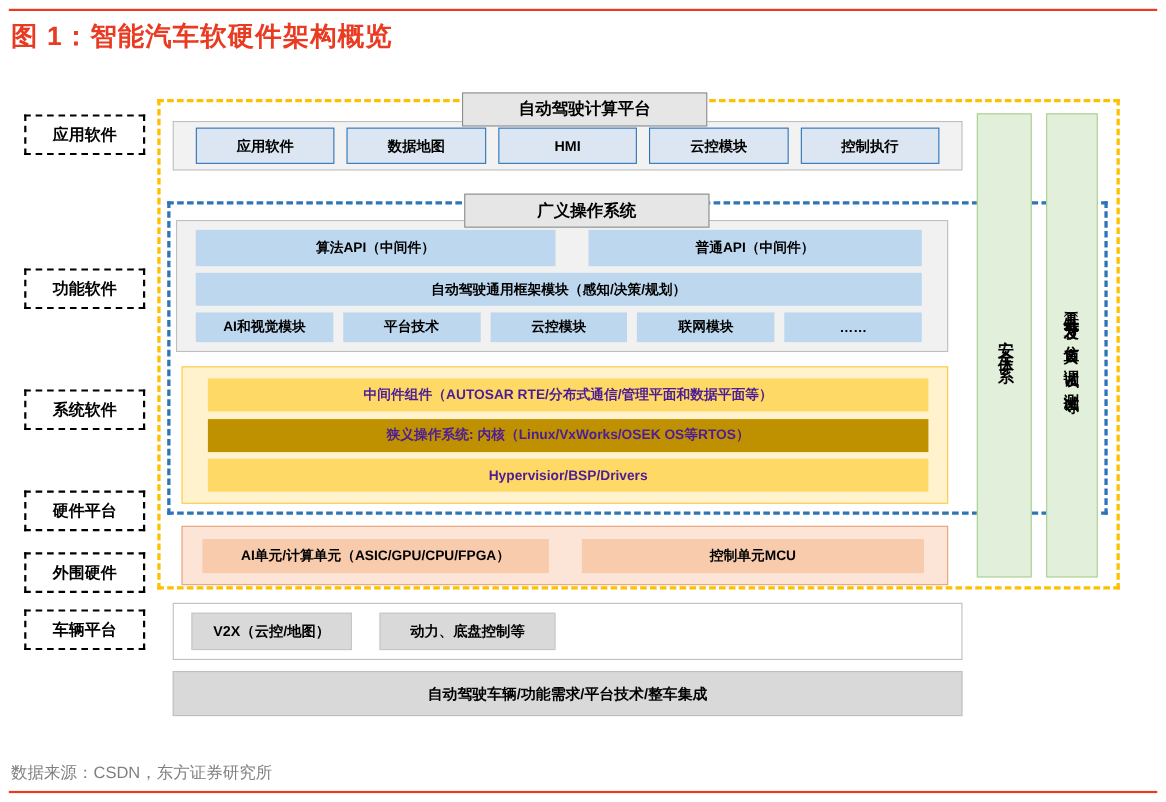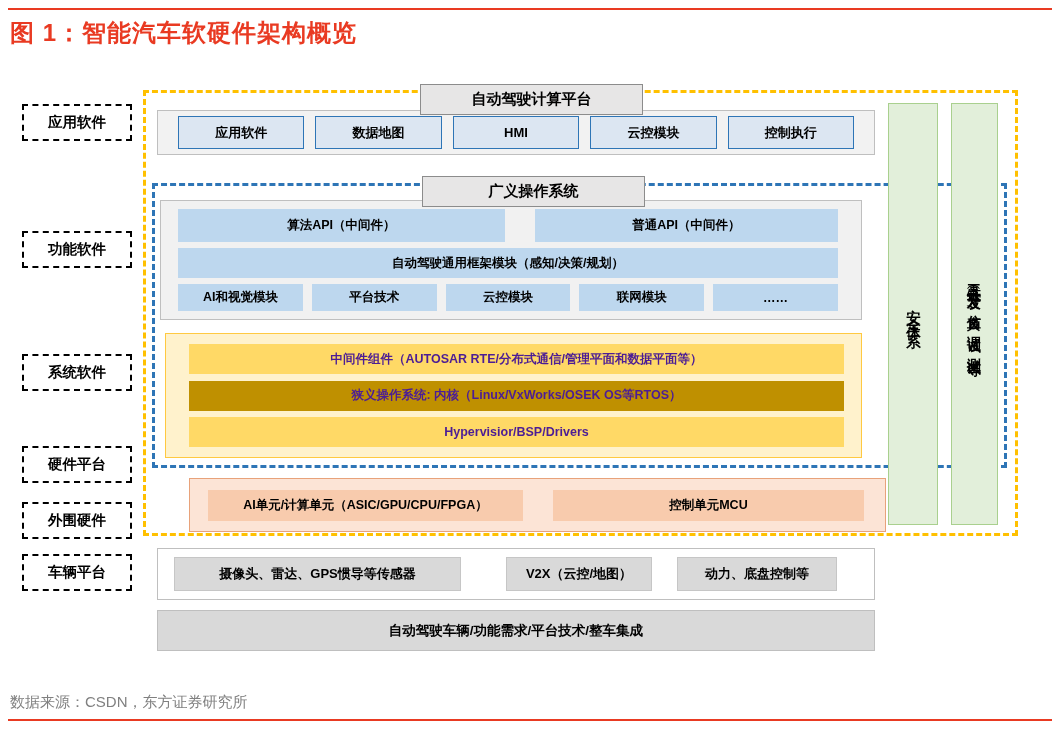--- a/index.html
+++ b/index.html
@@ -24,21 +24,21 @@
   .yellow-rect { position: absolute; left: 143px; top: 90px; width: 875px; height: 446px;
     border: 3px dashed var(--yellow-dash); z-index: 1; }
   .blue-rect { position: absolute; left: 152px; top: 183px; width: 855px; height: 285px;
     border: 3px dashed var(--blue-dash); z-index: 2; }
 
   
   .side-label { position: absolute; left: 22px; width: 110px; height: 37px;
     border: 2px dashed var(--label-border); background: #fff;
     display: flex; align-items: center; justify-content: center;
     font-size: 14.5px; font-weight: 700; color: #000; z-index: 5; }
-  .sl1 { top: 104px; } .sl2 { top: 231px; } .sl3 { top: 354px; }
+  .sl1 { top: 104px; } .sl2 { top: 244px; } .sl3 { top: 354px; }
   .sl4 { top: 446px; } .sl5 { top: 502px; } .sl6 { top: 554px; }
 
   
   .header-box { position: absolute; width: 223px; height: 31px; z-index: 6;
     background: var(--header-fill); border: 1.5px solid var(--header-border);
     display: flex; align-items: center; justify-content: center;
     font-size: 15px; font-weight: 700; color: #000; margin-top: 13px; }
   .hdr1 { left: 420px; top: 71px; }
   .hdr2 { left: 422px; top: 163px; }
 
@@ -71,21 +71,21 @@
     display: flex; flex-direction: column; justify-content: space-between;
     padding: 10px 17px 10px 23px; }
   .sys-row { height: 30px; background: var(--gold);
     display: flex; align-items: center; justify-content: center;
     font-size: 12.5px; font-weight: 700; color: #4c1d95; }
   .sys-row.dark { background: var(--darkgold); }
 
   
   .hw-container { position: absolute; left: 165px; top: 478px; width: 697px; height: 54px; z-index: 4;
     background: var(--peach-panel); border: 1.5px solid var(--peach-border);
-    display: flex; align-items: center; gap: 30px; padding: 0 21px 0 18px; margin-left: 24px; }
+    display: flex; align-items: center; gap: 30px; padding: 0 21px 0 18px; }
   .peach-box { height: 31px; background: var(--peach);
     display: flex; align-items: center; justify-content: center;
     font-size: 12.5px; font-weight: 700; color: #000; }
   .hw-container .wA { width: 48%; } .hw-container .wB { flex: 1; }
 
   
   .vbar { position: absolute; top: 103px; height: 422px; z-index: 5;
     background: var(--green-fill); border: 1px solid var(--green-border);
     display: flex; align-items: center; justify-content: center;
     writing-mode: vertical-rl; font-weight: 700; color: #000; }
@@ -164,21 +164,20 @@
 
   <div class="hw-container">
     <div class="peach-box wA">AI单元/计算单元（ASIC/GPU/CPU/FPGA）</div>
     <div class="peach-box wB">控制单元MCU</div>
   </div>
 
   <div class="vbar vbar1">安全体系</div>
   <div class="vbar vbar2">工具链（开发＆仿真＆调试＆测试等）</div>
 
   <div class="peri-container">
-    <div class="gray-box pb1">摄像头、雷达、GPS惯导等传感器</div>
     <div class="gray-box pb2">V2X（云控/地图）</div>
     <div class="gray-box pb3">动力、底盘控制等</div>
   </div>
 
   <div class="veh-box">自动驾驶车辆/功能需求/平台技术/整车集成</div>
 
 </div>
 
 <div class="source-line">数据来源：CSDN，东方证券研究所</div>
 <div class="rule bottom"></div>

